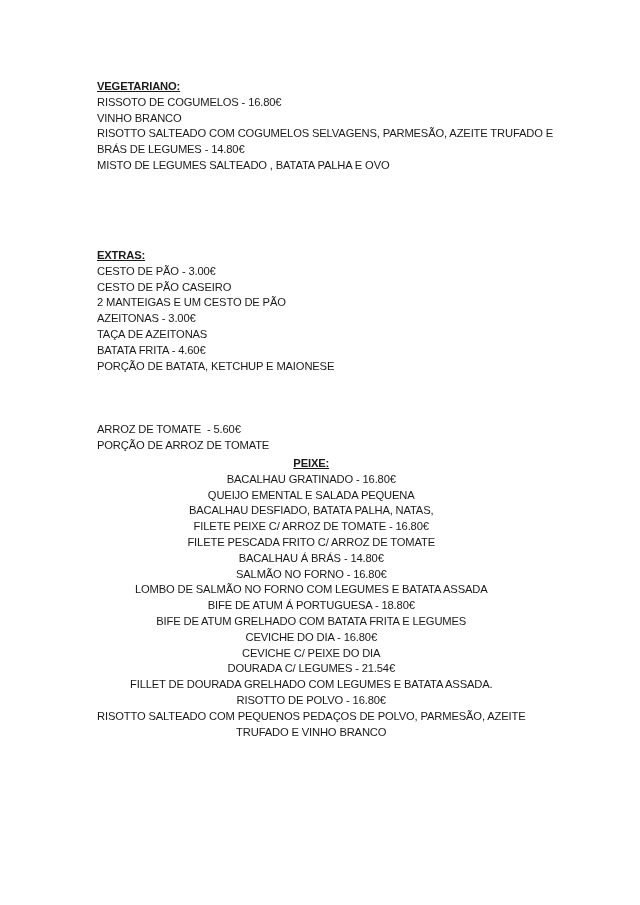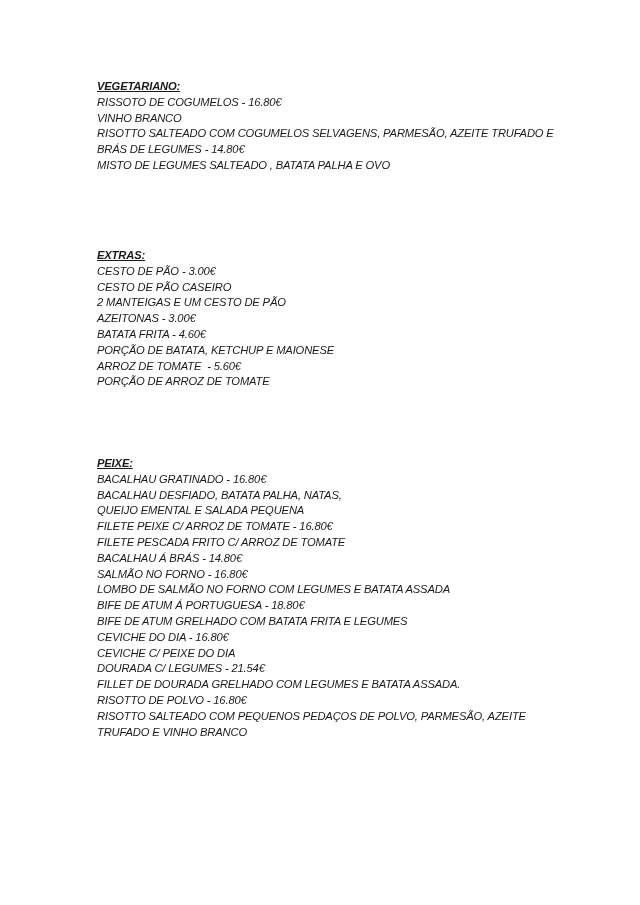--- a/index.html
+++ b/index.html
@@ -5,26 +5,25 @@
   html, body { margin: 0; padding: 0; background: #ffffff; }
   body { width: 640px; height: 905px; position: relative; overflow: hidden; }
   .page {
     position: absolute; left: 0; top: 0; width: 640px; height: 905px; background: #ffffff;
     font-family: "Liberation Sans", sans-serif; color: #1a1a1a;
   }
   .section { position: absolute; left: 97px; }
   .line {
     font-size: 11.2px; line-height: 15.8px; height: 15.8px; white-space: nowrap;
     letter-spacing: -0.15px;
-    font-style: italic;
   }
   .heading { font-weight: bold; text-decoration: underline; }
   #sec-veg { top: 79px; }
   #sec-extras { top: 248px; }
-  #sec-peixe { top: 456px; }
+  #sec-peixe { top: 456px; text-align: center; }
 </style>
 </head>
 <body>
 
 <div class="page">
 
   <div class="section" id="sec-veg">
     <div class="line heading">VEGETARIANO:</div>
     <div class="line">RISSOTO DE COGUMELOS - 16.80€</div>
     <div class="line">VINHO BRANCO</div>
@@ -32,31 +31,32 @@
     <div class="line">BRÁS DE LEGUMES - 14.80€</div>
     <div class="line">MISTO DE LEGUMES SALTEADO , BATATA PALHA E OVO</div>
   </div>
 
   <div class="section" id="sec-extras">
     <div class="line heading">EXTRAS:</div>
     <div class="line">CESTO DE PÃO - 3.00€</div>
     <div class="line">CESTO DE PÃO CASEIRO</div>
     <div class="line">2 MANTEIGAS E UM CESTO DE PÃO</div>
     <div class="line">AZEITONAS - 3.00€</div>
+    <div class="line">TAÇA DE AZEITONAS</div>
     <div class="line">BATATA FRITA - 4.60€</div>
     <div class="line">PORÇÃO DE BATATA, KETCHUP E MAIONESE</div>
-    <div class="line" style="white-space: pre;">ARROZ DE TOMATE  - 5.60€</div>
+    <div class="line" style="white-space: pre; margin-top: 48px;">ARROZ DE TOMATE  - 5.60€</div>
     <div class="line">PORÇÃO DE ARROZ DE TOMATE</div>
   </div>
 
   <div class="section" id="sec-peixe">
     <div class="line heading">PEIXE:</div>
     <div class="line">BACALHAU GRATINADO - 16.80€</div>
+    <div class="line">QUEIJO EMENTAL E SALADA PEQUENA</div>
     <div class="line">BACALHAU DESFIADO, BATATA PALHA, NATAS,</div>
-    <div class="line">QUEIJO EMENTAL E SALADA PEQUENA</div>
     <div class="line">FILETE PEIXE C/ ARROZ DE TOMATE - 16.80€</div>
     <div class="line">FILETE PESCADA FRITO C/ ARROZ DE TOMATE</div>
     <div class="line">BACALHAU Á BRÁS - 14.80€</div>
     <div class="line">SALMÃO NO FORNO - 16.80€</div>
     <div class="line">LOMBO DE SALMÃO NO FORNO COM LEGUMES E BATATA ASSADA</div>
     <div class="line">BIFE DE ATUM Á PORTUGUESA - 18.80€</div>
     <div class="line">BIFE DE ATUM GRELHADO COM BATATA FRITA E LEGUMES</div>
     <div class="line">CEVICHE DO DIA - 16.80€</div>
     <div class="line">CEVICHE C/ PEIXE DO DIA</div>
     <div class="line">DOURADA C/ LEGUMES - 21.54€</div>

